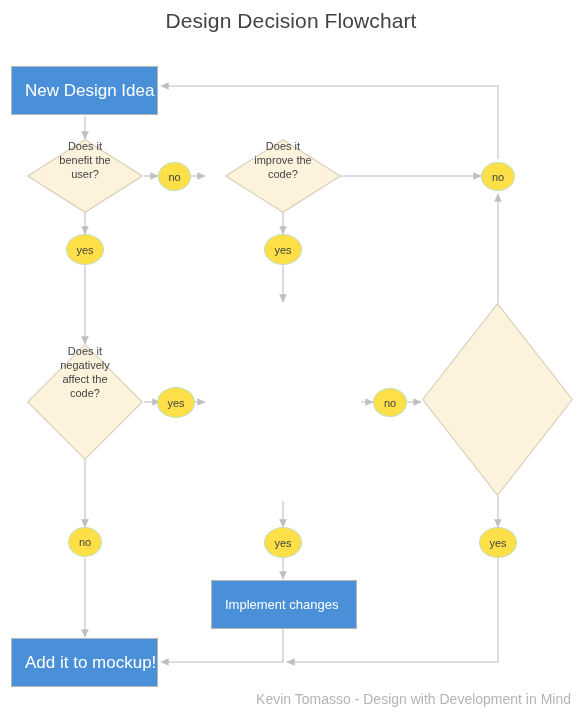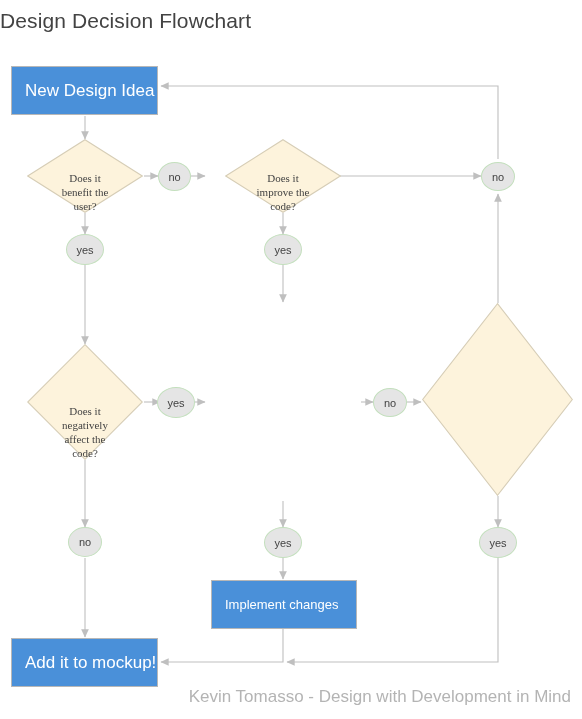--- a/index.html
+++ b/index.html
@@ -29,79 +29,78 @@
   .node {
     position: absolute;
     box-sizing: border-box;
   }
   
   #chart-title {
     position: absolute;
     left: 0;
     top: 9px;
     width: 582px;
-    text-align: left;
+    text-align: center;
     font-size: 21px;
     color: #434343;
     letter-spacing: 0.1px;
     white-space: nowrap;
   }
   
   .process {
     background: #4a90d9;
     border: 1px solid #b7b7b7;
     color: #ffffff;
     display: flex;
     align-items: center;
     padding-left: 13px;
     box-sizing: border-box;
   }
   .process.p-big { font-size: 17px; }
   .process.p-small { font-size: 13px; }
   
   .decision {
     display: flex;
-    align-items: flex-end;
+    align-items: flex-start;
     justify-content: center;
-    font-family: Liberation Serif, serif;
   }
   .decision .dshape {
     position: absolute;
     left: 0;
     top: 0;
     width: 100%;
     height: 100%;
   }
   .decision .dlabel {
     position: relative;
     z-index: 2;
     text-align: center;
     font-size: 11px;
     color: #434343;
     line-height: 1.28;
     white-space: pre-line;
     padding: 0 6px;
   }
   
   .pill {
-    background: #e5e5e5;
+    background: #fde047;
     border: 1px solid #c3dfbd;
     border-radius: 50%;
     display: flex;
     align-items: center;
     justify-content: center;
     font-size: 11px;
     color: #434343;
   }
   
   #caption {
     position: absolute;
     right: 11px;
     bottom: 12px;
-    font-size: 17px;
+    font-size: 14px;
     color: #b4b4b4;
     white-space: nowrap;
   }
 </style>
 </head>
 <body>
 
 <div id="canvas">
 
   <div id="chart-title">Design Decision Flowchart</div>

